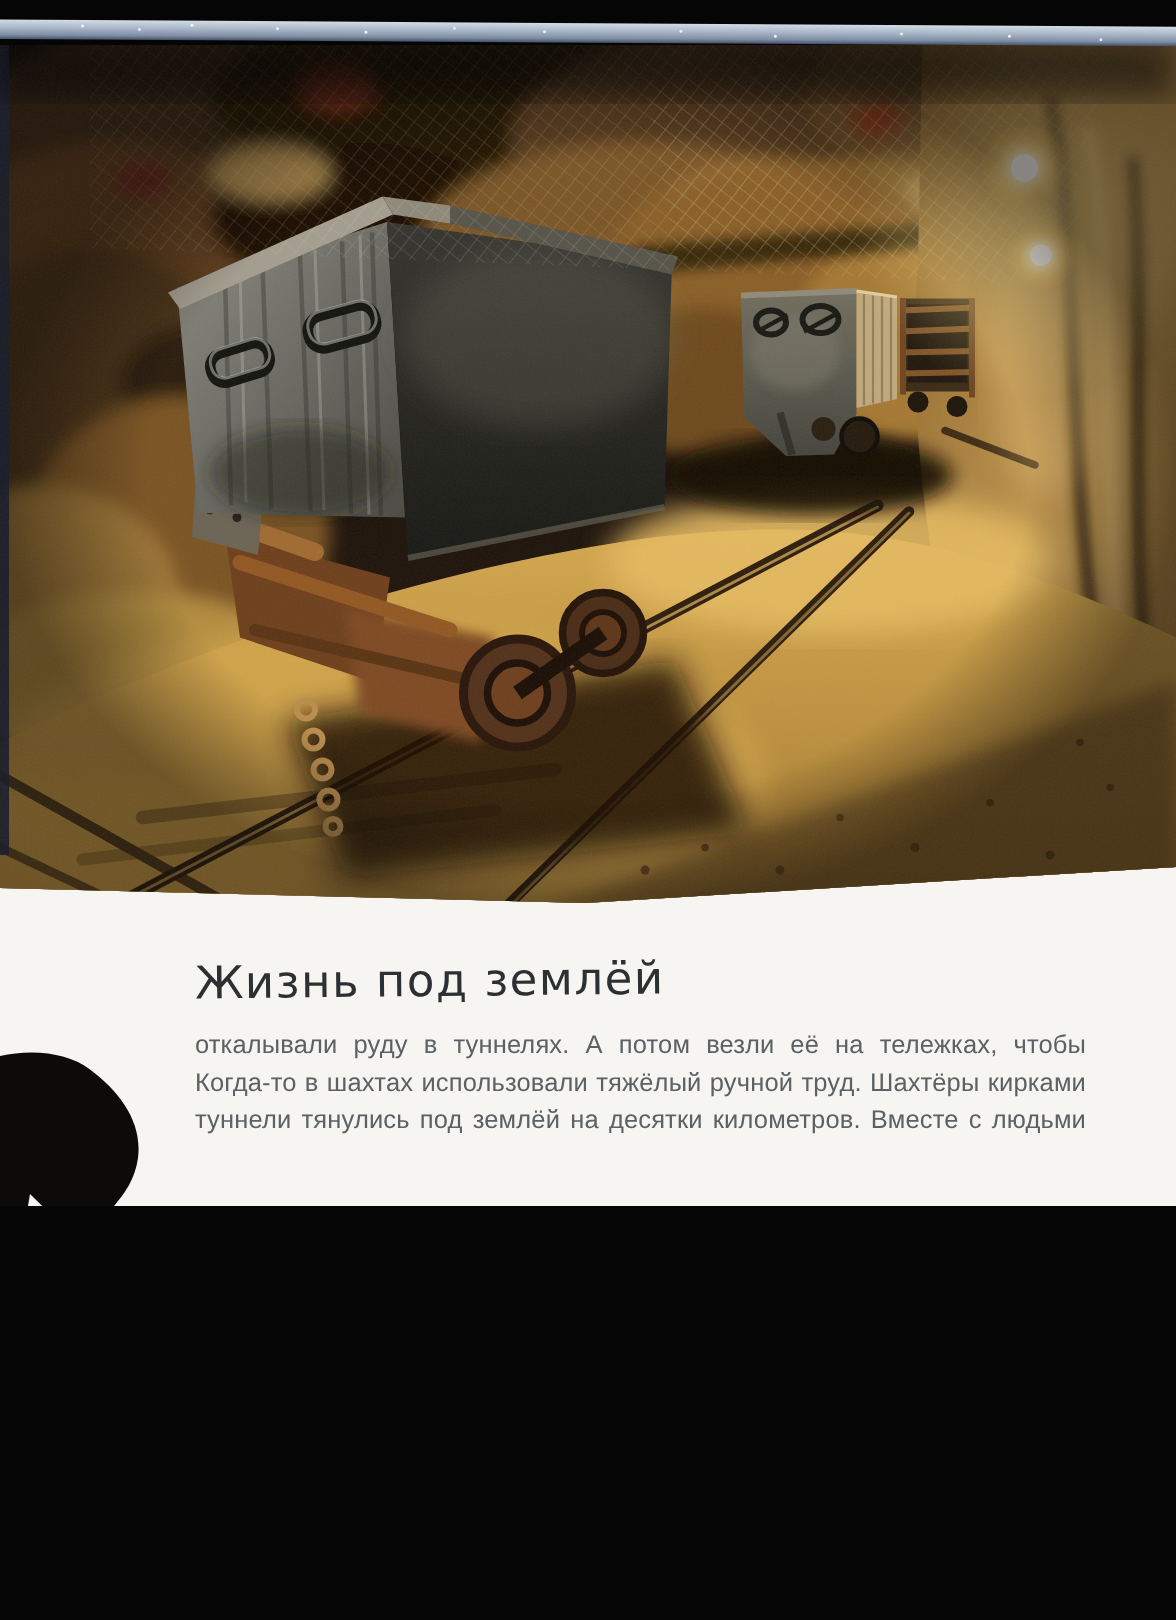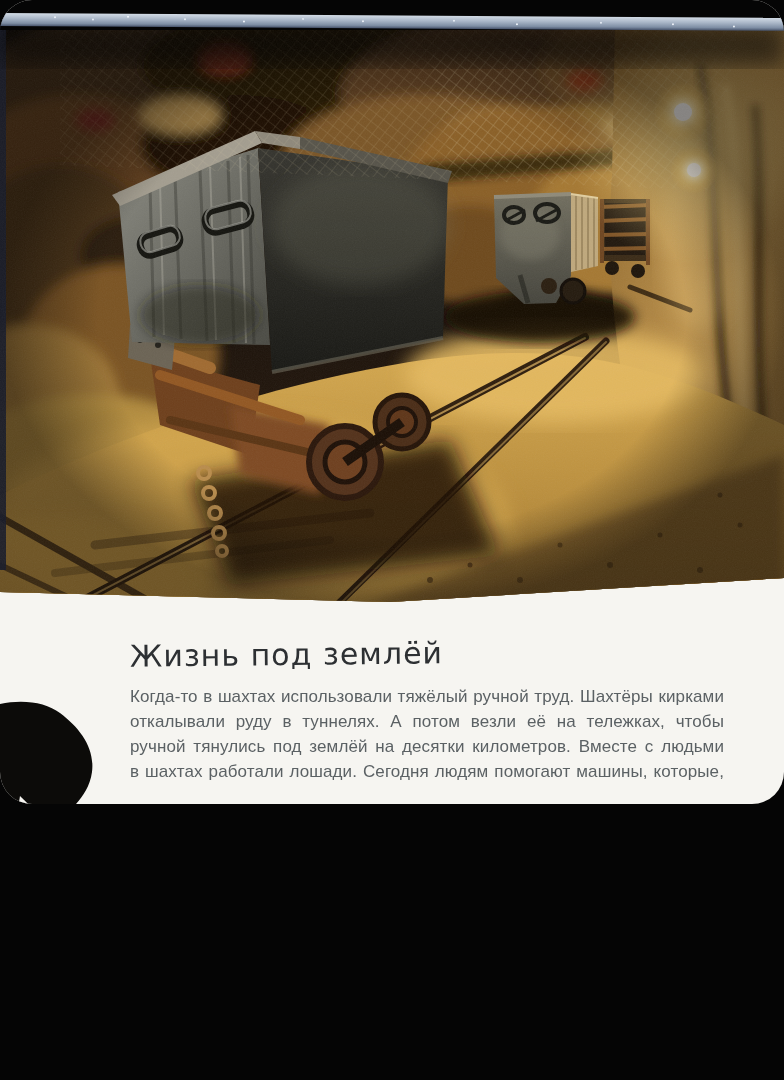--- a/index.html
+++ b/index.html
@@ -1,17 +1,17 @@
 <!DOCTYPE html>
 <html><head>
 <meta charset="utf-8">
 <style>
   html,body{margin:0;padding:0;}
   body{width:784px;height:1080px;background:#050505;font-family:"Liberation Sans",sans-serif;}
-  .page{position:relative;width:784px;height:804px;overflow:hidden;background:#f6f5f1;border-radius:32px;}
+  .page{position:relative;width:784px;height:804px;overflow:hidden;background:#f6f5f1;}
 
   
   .top-black{position:absolute;top:0;left:0;width:784px;height:30px;background:#050505;z-index:3;}
   .spine{position:absolute;top:13px;left:-4px;width:796px;height:13px;z-index:4;
          background:linear-gradient(180deg,#d3dce6 0%,#aab7c8 40%,#7e8ea4 78%,#46526a 100%);
          transform:rotate(.35deg);transform-origin:0 50%;}
   .spine::after{content:"";position:absolute;top:2px;left:0;width:2px;height:2px;border-radius:50%;background:#f2f6fb;
      box-shadow:58px 1px 0 0 #eef3f9,96px 3px 0 0 #e6ecf4,131px 0 0 0 #f4f8fd,188px 2px 0 0 #e9eff6,
      247px 4px 0 0 #f1f5fa,306px 1px 0 0 #e4ebf3,366px 3px 0 0 #eef2f8,457px 2px 0 0 #e9eef5,
      520px 5px 0 0 #f2f6fb,604px 3px 0 0 #e6ecf4,676px 4px 0 0 #eef3f9,737px 6px 0 0 #e9eff6;}
@@ -284,24 +284,23 @@
       <rect x="0" y="0" width="6" height="545" fill="#233050" opacity=".9"></rect>
       <rect x="0" y="0" width="784" height="582" fill="url(#gVig)"></rect>
       <rect x="0" y="0" width="784" height="40" fill="#000" opacity=".5" filter="url(#b10)"></rect>
       <rect x="0" y="0" width="784" height="582" filter="url(#grain)"></rect>
     </svg>
   </div>
 
   <div class="title">Жизнь под землёй</div>
 
   <div class="para">
+    <div class="ln">откалывали руду в туннелях. А потом везли её на тележках, чтобы</div>
     <div class="ln">Когда-то в шахтах использовали тяжёлый ручной труд. Шахтёры кирками</div>
-    <div class="ln">откалывали руду в туннелях. А потом везли её на тележках, чтобы</div>
-    <div class="ln">ручной тянулись под землёй на десятки километров. Вместе с людьми</div>
-    <div class="ln">в шахтах работали лошади. Сегодня людям помогают машины, которые,</div>
+    <div class="ln">туннели тянулись под землёй на десятки километров. Вместе с людьми</div>
   </div>
 
   <div class="ink" role="img" aria-label="Чёрные мазки туши: угольные холмы и кучка угля над чёрной землёй">
     <svg viewBox="0 0 784 480" preserveAspectRatio="none">
 
       <rect x="0" y="351" width="784" height="129" fill="#0c0b09"></rect>
       <path d="M120,353 C220,336 330,328 430,332 C530,336 620,340 700,346 L784,350 L784,362 L120,362 Z" fill="#0c0b09"></path>
 
       <g>
         <path d="M0,104 C22,99 46,102 60,113 C80,128 95,148 92,172 C89,194 74,204 67,216 C61,226 62,238 70,249 C77,257 85,263 90,269 C58,277 28,287 0,301 Z" fill="#0c0b09"></path>

